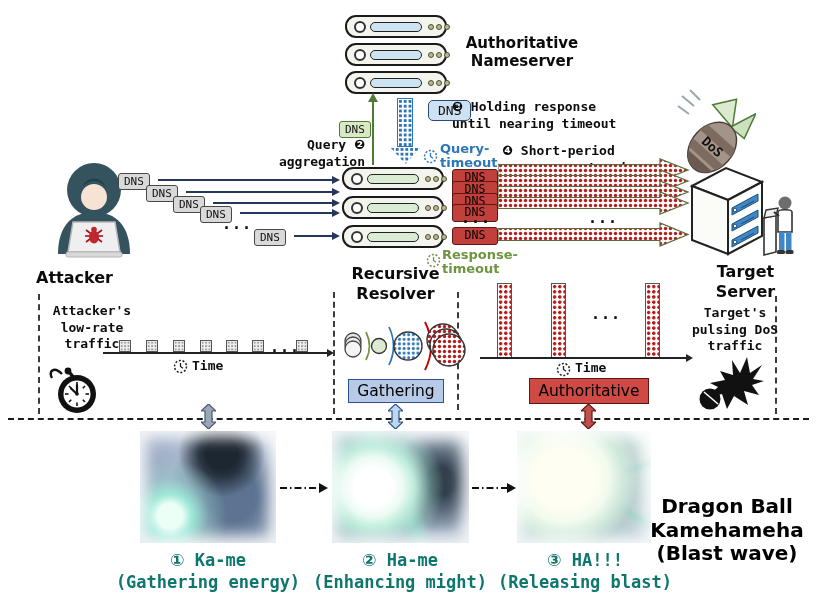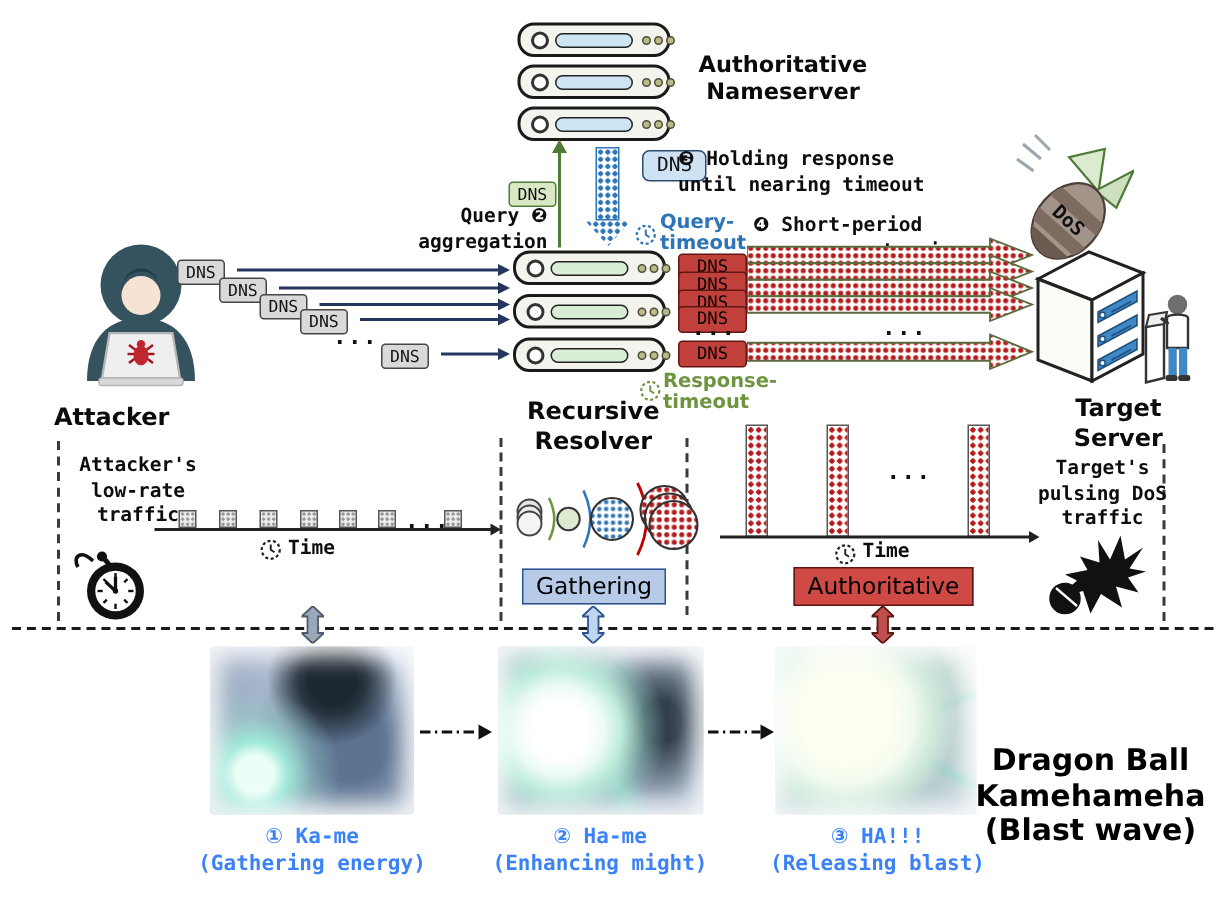--- a/index.html
+++ b/index.html
@@ -59,21 +59,21 @@
     radial-gradient(circle at 30% 50%, #ffffff 0 17%, #ecfbf4 27%, #bdecdb 37%, rgba(150,212,196,0.42) 52%, transparent 64%),
     linear-gradient(65deg, transparent 40%, rgba(140,230,205,0.55) 47%, transparent 55%),
     radial-gradient(circle at 79% 45%, #323f4d 0 11%, rgba(60,75,92,0.72) 23%, transparent 42%),
     linear-gradient(215deg,#c5cfdb,#8fa3ba);}
   #db3{background:
     radial-gradient(circle at 35% 42%, #fffef2 0 27%, #f2fbee 41%, #d0e9dc 54%, rgba(170,200,196,0.5) 68%, transparent 82%),
     linear-gradient(30deg, transparent 46%, rgba(140,215,195,0.6) 50%, transparent 54%),
     linear-gradient(-20deg, transparent 46%, rgba(140,215,195,0.5) 50%, transparent 54%),
     linear-gradient(75deg, transparent 46%, rgba(120,200,186,0.5) 50%, transparent 54%),
     linear-gradient(200deg,#e9f3ed,#a9bdcd);}
-  .caption{font-family:"DejaVu Sans Mono","DejaVu Sans",monospace;font-weight:bold;font-size:14px;line-height:1.3;text-align:center;color:#3b82f6;}
+  .caption{font-family:"DejaVu Sans Mono","DejaVu Sans",monospace;font-weight:bold;font-size:17px;line-height:1.3;text-align:center;color:#0f766e;}
   .dbtitle{font-size:20px;font-weight:bold;line-height:1.18;text-align:center;color:#000;}
 </style>
 </head>
 <body>
 
 <div id="canvas">
 
 
   <div class="server blue" style="left:345px;top:15px;">
     <span class="pwr"></span>

